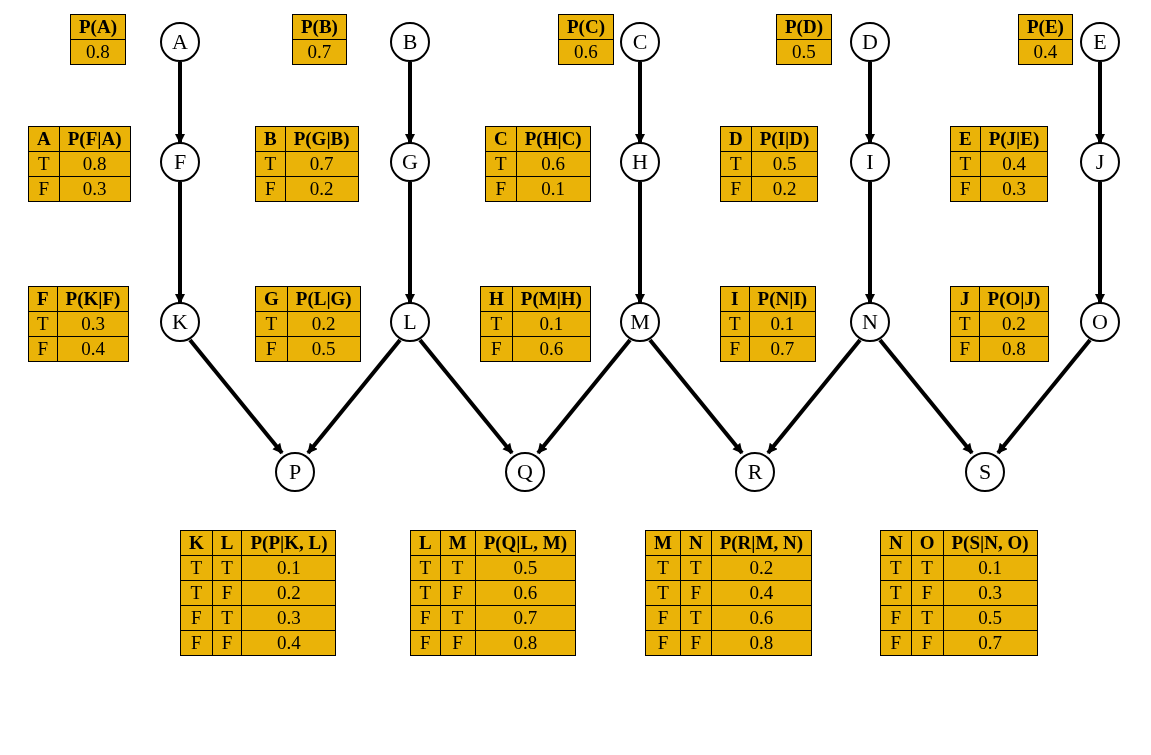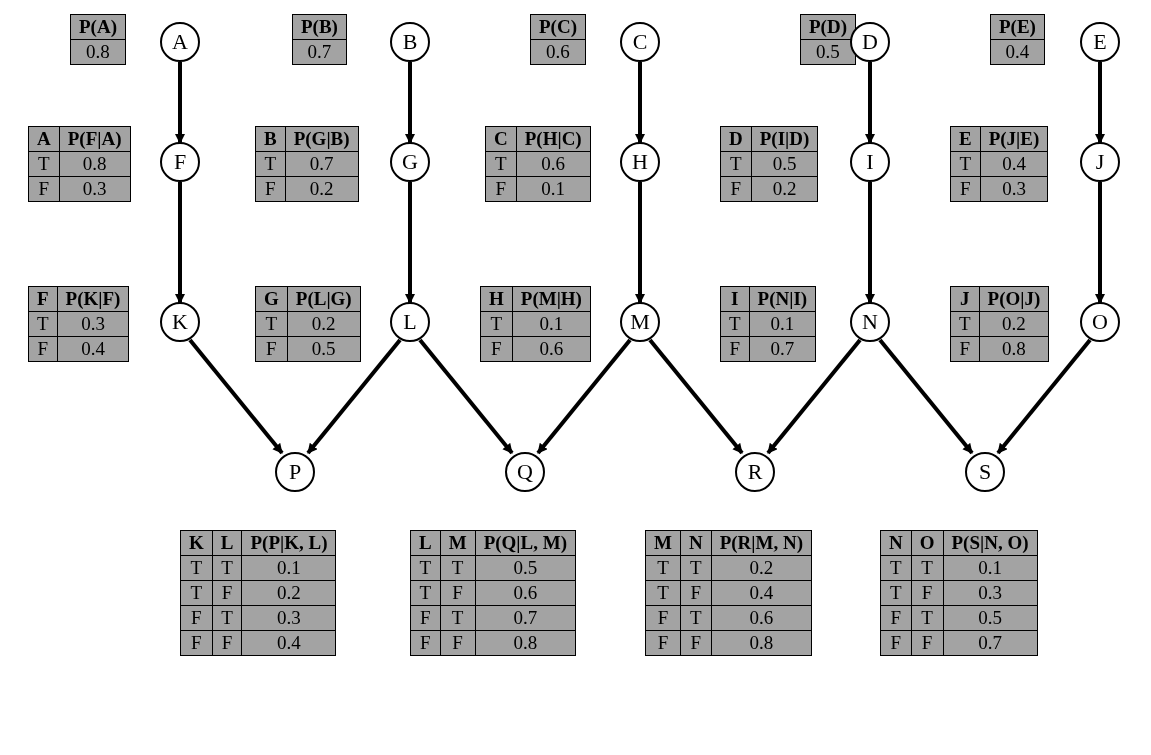--- a/index.html
+++ b/index.html
@@ -24,21 +24,21 @@
     display: flex;
     align-items: center;
     justify-content: center;
     font-size: 22px;
     background: #fff;
     z-index: 3;
   }
   .tbl {
     position: absolute;
     border-collapse: collapse;
-    background: #a3a3a3;
+    background: #eab308;
     z-index: 2;
   }
   .tbl td, .tbl th {
     border: 1.5px solid #000;
     padding: 1px 8px 1px 8px;
     text-align: center;
     font-weight: normal;
     font-size: 19px;
     line-height: 22px;
     white-space: nowrap;
@@ -160,41 +160,41 @@
 <table class="tbl" style="left:292px;top:14px">
  <tbody>
         <tr>
           <th>P(B)</th>
         </tr>
  <tr>
           <td>0.7</td>
         </tr>
 </tbody>
     </table>
-<table class="tbl" style="left:530px;top:14px">
+<table class="tbl" style="left:558px;top:14px">
  <tbody>
         <tr>
           <th>P(C)</th>
         </tr>
  <tr>
           <td>0.6</td>
         </tr>
 </tbody>
     </table>
-<table class="tbl" style="left:800px;top:14px">
+<table class="tbl" style="left:776px;top:14px">
  <tbody>
         <tr>
           <th>P(D)</th>
         </tr>
  <tr>
           <td>0.5</td>
         </tr>
 </tbody>
     </table>
-<table class="tbl" style="left:990px;top:14px">
+<table class="tbl" style="left:1018px;top:14px">
  <tbody>
         <tr>
           <th>P(E)</th>
         </tr>
  <tr>
           <td>0.4</td>
         </tr>
 </tbody>
     </table>
 

